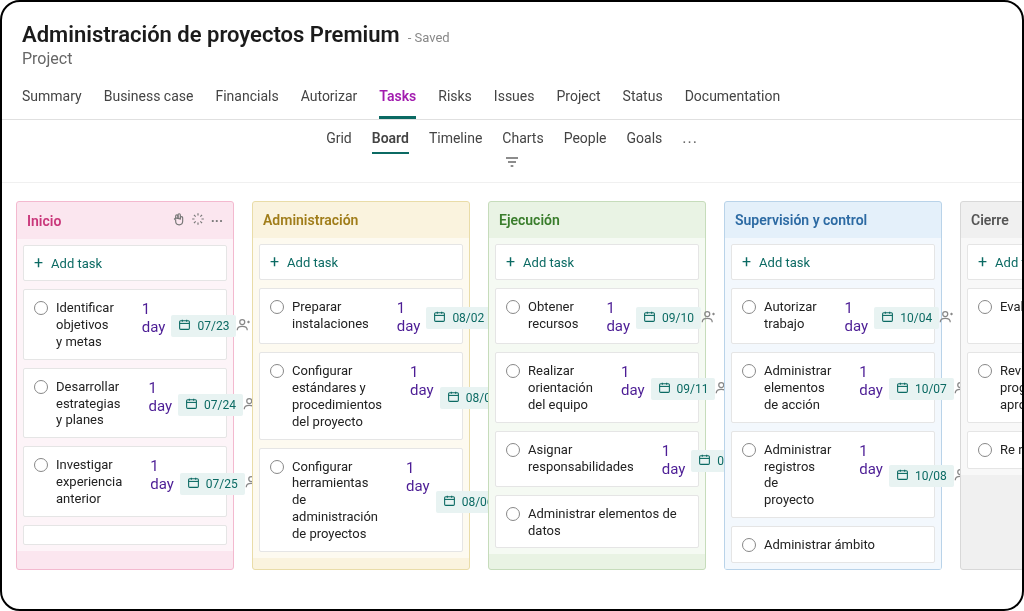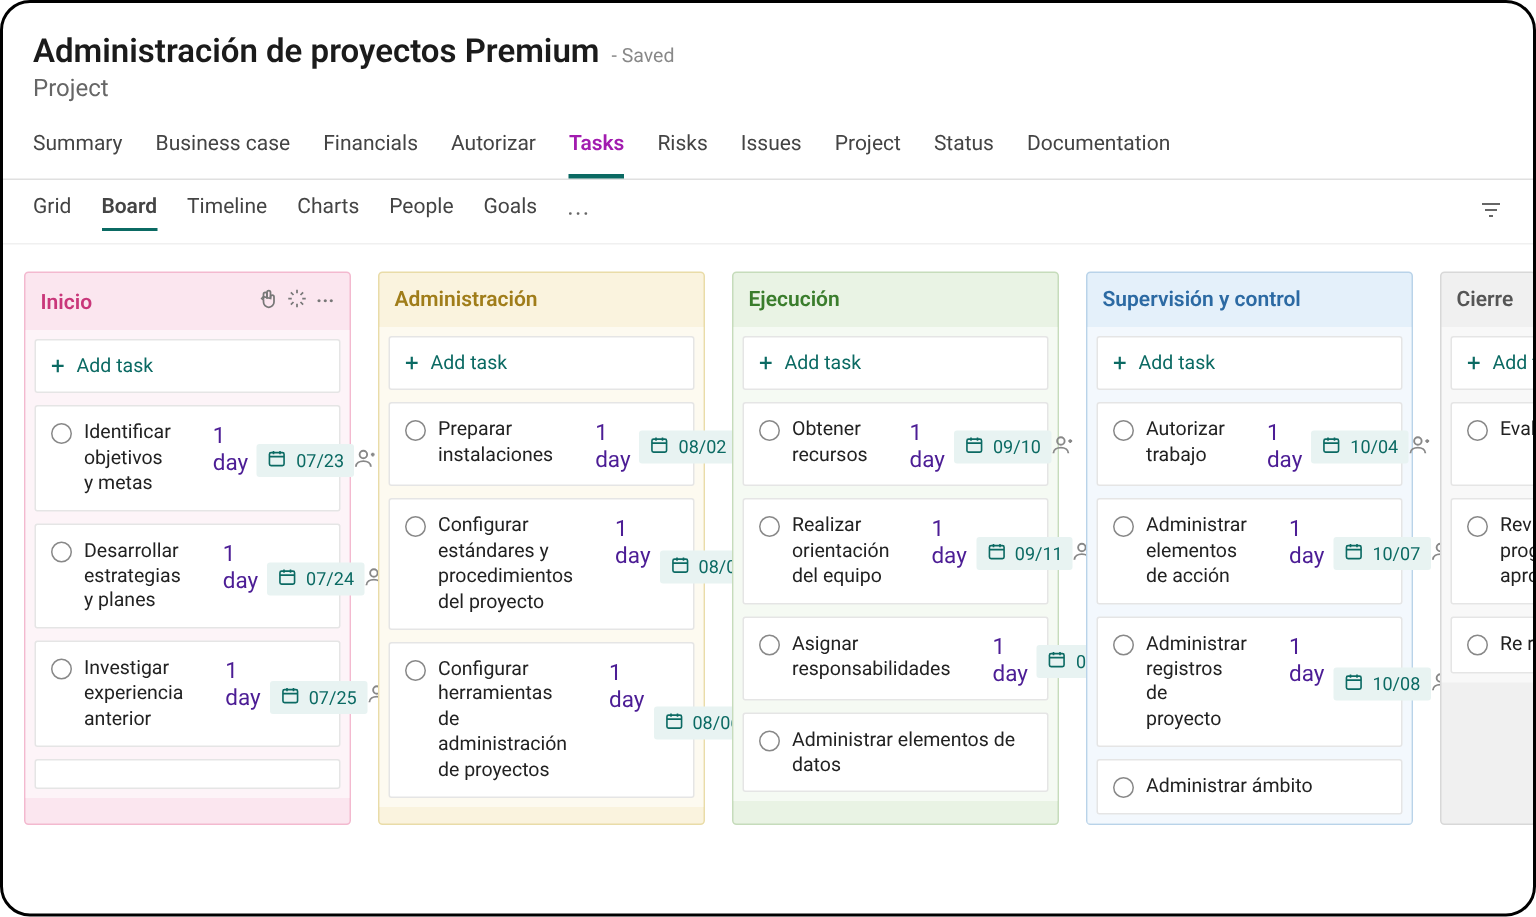--- a/index.html
+++ b/index.html
@@ -5,21 +5,21 @@
   * { box-sizing: border-box; margin: 0; padding: 0; font-family: -apple-system, BlinkMacSystemFont, "Segoe UI", Roboto, sans-serif; }
   body { background: #fff; width: 1024px; height: 611px; overflow: hidden; border: 2px solid #000; border-radius: 20px; position: relative; }
   .header { padding: 20px 20px 6px 20px; }
   .title-row { display: flex; align-items: baseline; gap: 8px; }
   .title { font-size: 22px; font-weight: 600; color: #1b1b1b; }
   .saved { font-size: 13px; color: #888; }
   .subtitle { font-size: 16px; color: #666; margin-top: 2px; }
   .main-tabs { display: flex; gap: 22px; padding: 14px 20px 0 20px; border-bottom: 1px solid #e0e0e0; }
   .main-tab { font-size: 14px; color: #444; padding-bottom: 12px; cursor: pointer; border-bottom: 3px solid transparent; }
   .main-tab.active { font-weight: 600; color: #a21caf; border-bottom-color: #0b6a63; }
-  .sub-row { display: flex; justify-content: space-between; align-items: center; padding: 10px 20px 8px 20px; border-bottom: 1px solid #f0f0f0; }
+  .sub-row { display: flex; justify-content: space-between; align-items: center; padding: 10px 20px 8px 20px; border-bottom: 1px solid #f0f0f0; flex-direction: column; }
   .sub-tabs { display: flex; gap: 20px; align-items: center; }
   .sub-tab { font-size: 14px; color: #444; padding-bottom: 6px; cursor: pointer; border-bottom: 2px solid transparent; }
   .sub-tab.active { font-weight: 600; border-bottom-color: #0b6a63; }
   .sub-more { color: #666; font-size: 16px; cursor: pointer; letter-spacing: 1px; }
   .filter-icon svg { width: 16px; height: 16px; }
   .board { display: flex; gap: 18px; padding: 18px 0 18px 14px; overflow-x: hidden; }
   .column { width: 218px; flex: 0 0 218px; border: 1px solid; border-radius: 3px; display: flex; flex-direction: column; }
   .col-header { display: flex; justify-content: space-between; align-items: flex-end; padding: 10px 10px; font-weight: 600; font-size: 14px; }
   .col-header-title { flex: 1; }
   .col-header-actions { display: flex; gap: 6px; align-items: center; }

